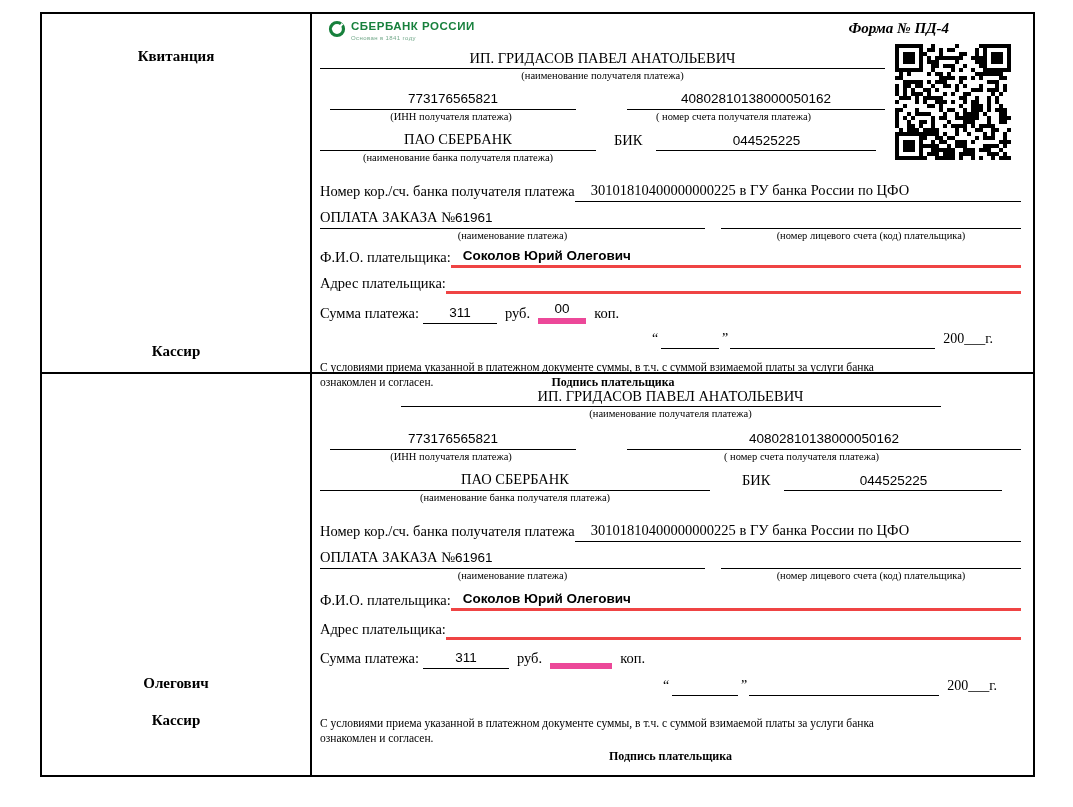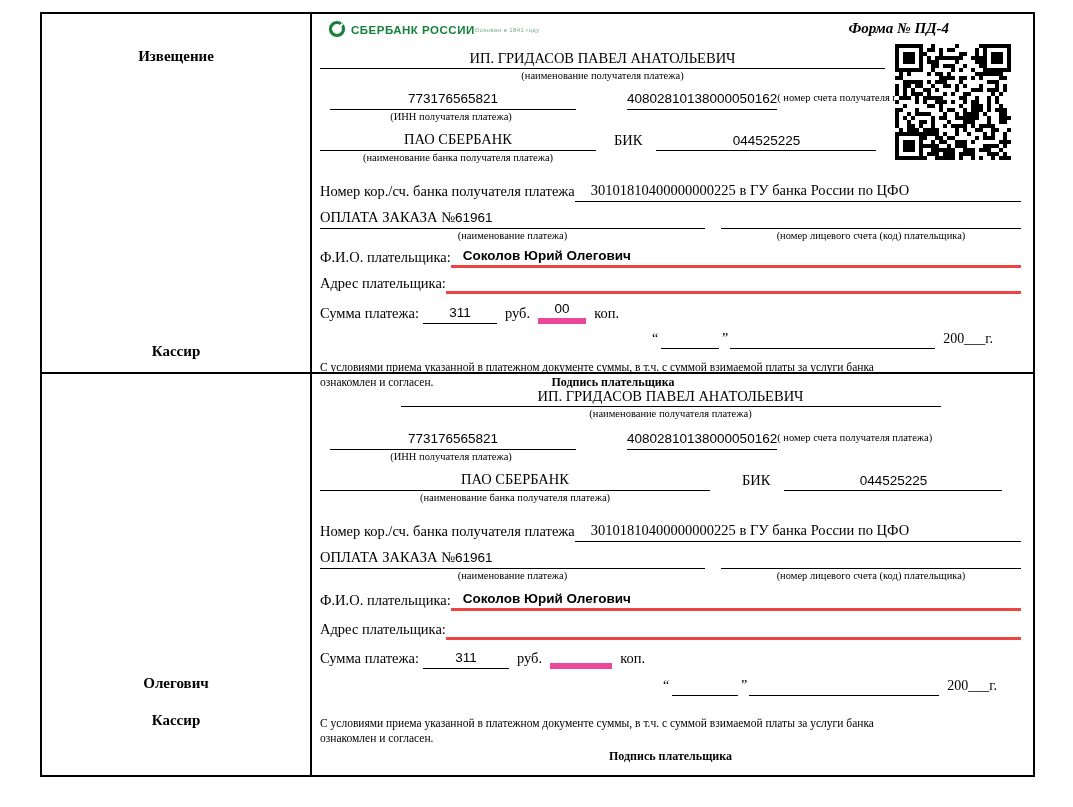--- a/index.html
+++ b/index.html
@@ -22,42 +22,42 @@
   }
   .right-cell { flex: 1; position: relative; padding: 6px 12px 4px 8px; min-width: 0; }
   .stub-title, .stub-cashier { font-weight: bold; font-size: 15px; }
   .s1 .stub-title { margin-top: 34px; }
   .s1 .stub-cashier { margin-top: auto; margin-bottom: 12px; }
   .s2 .stub-title { margin-top: auto; }
   .s2 .stub-cashier { margin-top: 20px; margin-bottom: 46px; }
 
   .header-row { display: flex; align-items: flex-start; height: 28px; }
   .logo { display: flex; align-items: center; gap: 5px; margin-left: 8px; }
-  .logo-text-wrap { display: flex; line-height: 1; }
+  .logo-text-wrap { display: flex; flex-direction: column; line-height: 1; }
   .logo-name {
     color: #17803c; font-family: "Liberation Sans", sans-serif;
     font-weight: bold; font-size: 11.5px; letter-spacing: .5px;
   }
   .logo-tagline {
     color: #74a98b; font-family: "Liberation Sans", sans-serif;
     font-size: 6px; margin-top: 2px; letter-spacing: .4px;
   }
   .form-no { font-weight: bold; font-style: italic; font-size: 15px; margin-left: auto; margin-right: 72px; }
   .qr { position: absolute; top: 30px; right: 22px; width: 116px; height: 116px; }
 
   .narrow { width: 565px; }
   .fname { font-weight: normal; font-size: 14.5px; text-align: center; border-bottom: 1px solid #000; padding-bottom: 1px; }
   .s1 .fname { margin-top: 2px; }
   .s2 .fname { width: 540px; margin: 8px auto 0; }
   .cap { font-size: 10.5px; text-align: center; padding-top: 1px; white-space: nowrap; }
 
   .vals { display: flex; margin-top: 10px; }
   .s2 .vals { margin-top: 12px; }
   .vcol1 { flex: 0 0 262px; display: flex; flex-direction: column; }
-  .vcol2 { flex: 1; display: flex; flex-direction: row; }
+  .vcol2 { flex: 1; display: flex; flex-direction: column; }
   .vline { border-bottom: 1px solid #000; text-align: center; padding-bottom: 2px; height: 19px; }
   .vcol1 .vline { margin: 0 6px 0 10px; }
   .vcol2 .vline { margin-left: 45px; }
   .val { font-family: "Liberation Sans", sans-serif; font-size: 13.5px; }
 
   .bankrow { display: flex; align-items: flex-end; margin-top: 9px; font-size: 14.5px; }
   .bank-name { border-bottom: 1px solid #000; text-align: center; padding-bottom: 2px; }
   .s1 .bank-name { width: 276px; }
   .s2 .bank-name { width: 390px; }
   .bik-label { margin: 0 14px 2px 18px; white-space: nowrap; }
@@ -113,21 +113,21 @@
   .sig-center { font-weight: bold; font-size: 12px; text-align: center; margin-top: 3px; }
 </style>
 </head>
 <body>
 
 <div class="page">
   <div class="form-table">
 
     <section class="row s1">
       <div class="left-cell">
-        <div class="stub-title">Извещение</div>
+        <div class="stub-title">Квитанция</div>
         <div class="stub-cashier">Кассир</div>
       </div>
       <div class="right-cell">
 
         <div class="header-row">
           <div class="logo">
             <span>
               <svg width="18" height="18" viewBox="0 0 18 18">
                   <circle cx="9" cy="9" r="6.5" fill="none" stroke="#17803c" stroke-width="3.2"></circle>
                   <path d="M4.2 8.2 L8.2 11.2 L14.5 3.6" fill="none" stroke="#ffffff" stroke-width="2.2"></path>

